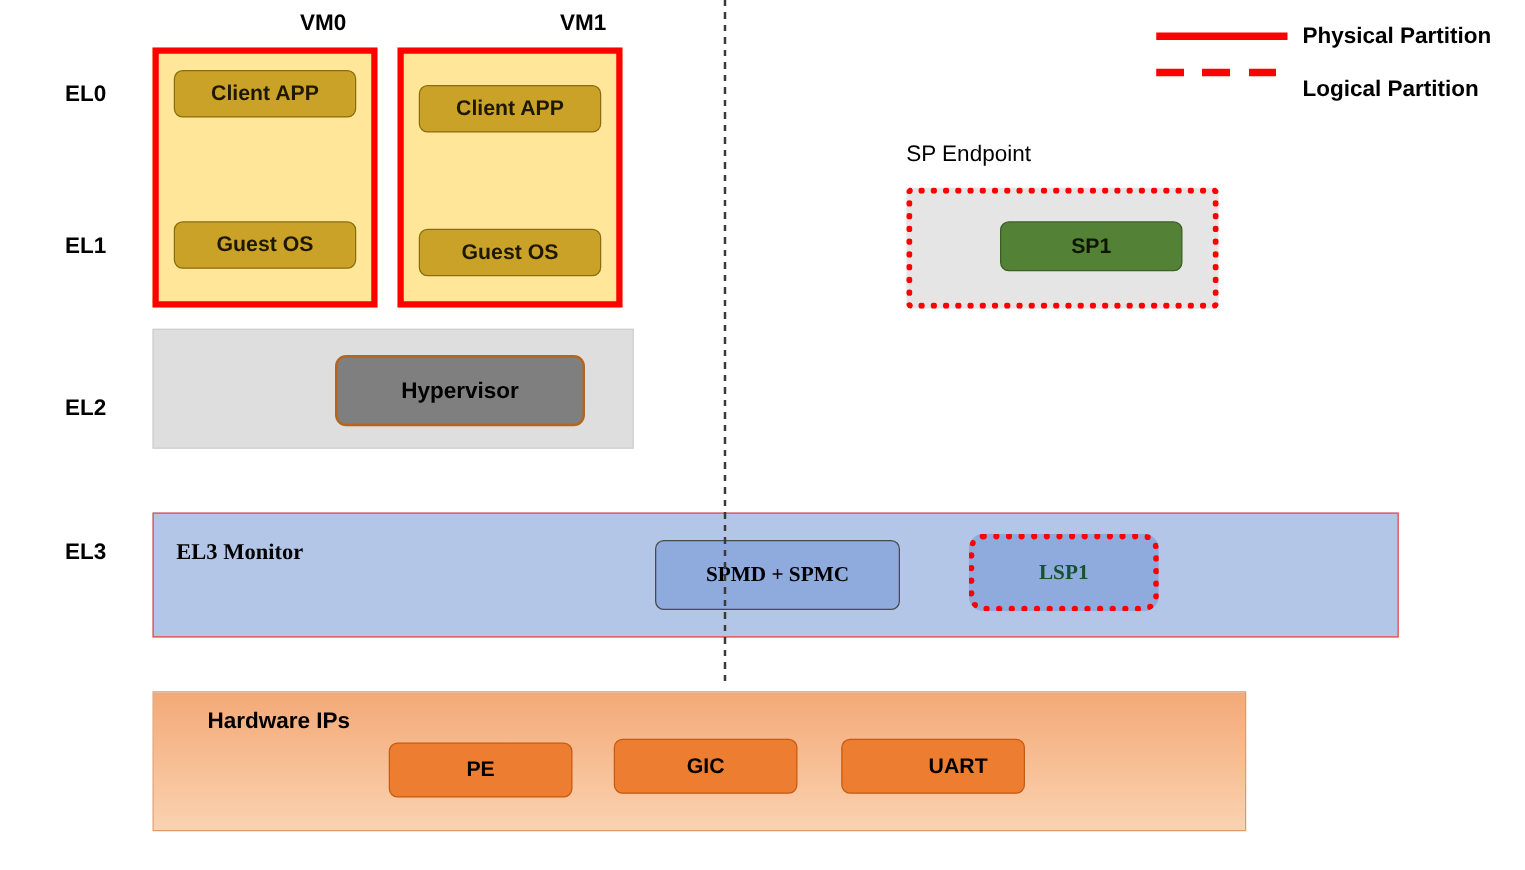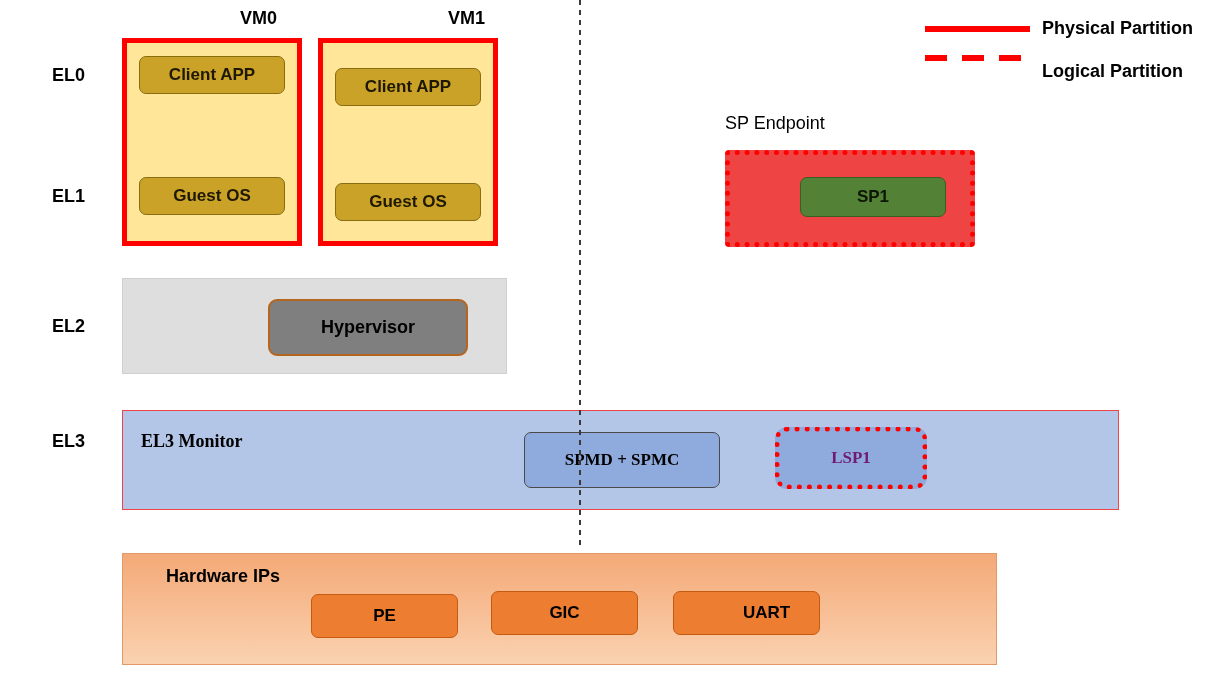--- a/index.html
+++ b/index.html
@@ -40,32 +40,32 @@
   }
   .vm0 .client{top:13px;}
   .vm0 .guest{top:134px;}
   .vm1 .client{top:25px;}
   .vm1 .guest{top:140px;}
 
   
   .sp-title{position:absolute;left:725px;top:113px;width:250px;text-align:left;font-weight:normal;font-size:18px;}
   .sp-outer{
     position:absolute;left:725px;top:150px;width:250px;height:97px;
-    background:#ef4444;border:5px dotted #FF0000;border-radius:4px;box-sizing:border-box;
+    background:#e5e5e5;border:5px dotted #FF0000;border-radius:4px;box-sizing:border-box;
   }
   .sp1{
     position:absolute;left:70px;top:22px;width:146px;height:40px;
     background:#538135;border:1px solid #3c5e25;border-radius:7px;
     display:flex;align-items:center;justify-content:center;
     font-weight:bold;font-size:17px;color:#0d1505;box-sizing:border-box;
   }
 
   
   .el2-box{
-    position:absolute;left:122px;top:278px;width:385px;height:96px;
+    position:absolute;left:122px;top:263px;width:385px;height:96px;
     background:#DEDEDE;border:1px solid #cfcfcf;box-sizing:border-box;
   }
   .hypervisor{
     position:absolute;left:145px;top:20px;width:200px;height:57px;
     background:#7F7F7F;border:2px solid #b5651d;border-radius:9px;
     display:flex;align-items:center;justify-content:center;
     font-weight:bold;font-size:18px;color:#000;box-sizing:border-box;
   }
 
   
@@ -77,21 +77,21 @@
   .spmd{
     position:absolute;left:401px;top:21px;width:196px;height:56px;
     background:#8FAADC;border:1px solid #4a4a4a;border-radius:7px;
     display:flex;align-items:center;justify-content:center;
     font-weight:bold;font-size:17px;color:#000;box-sizing:border-box;
   }
   .lsp1{
     position:absolute;left:652px;top:16px;width:152px;height:62px;
     background:#8FAADC;border:5px dotted #FF0000;border-radius:12px;
     display:flex;align-items:center;justify-content:center;
-    font-weight:bold;font-size:17px;color:#701a75;box-sizing:border-box;
+    font-weight:bold;font-size:17px;color:#14532d;box-sizing:border-box;
   }
 
   
   .hw-box{
     position:absolute;left:122px;top:553px;width:875px;height:112px;
     background:linear-gradient(180deg,#F4A977 0%,#FAD2B0 100%);
     border:1px solid #e09a6a;box-sizing:border-box;
   }
   .hw-title{position:absolute;left:43px;top:12px;font-weight:bold;font-size:18px;}
   .hw-chip{

